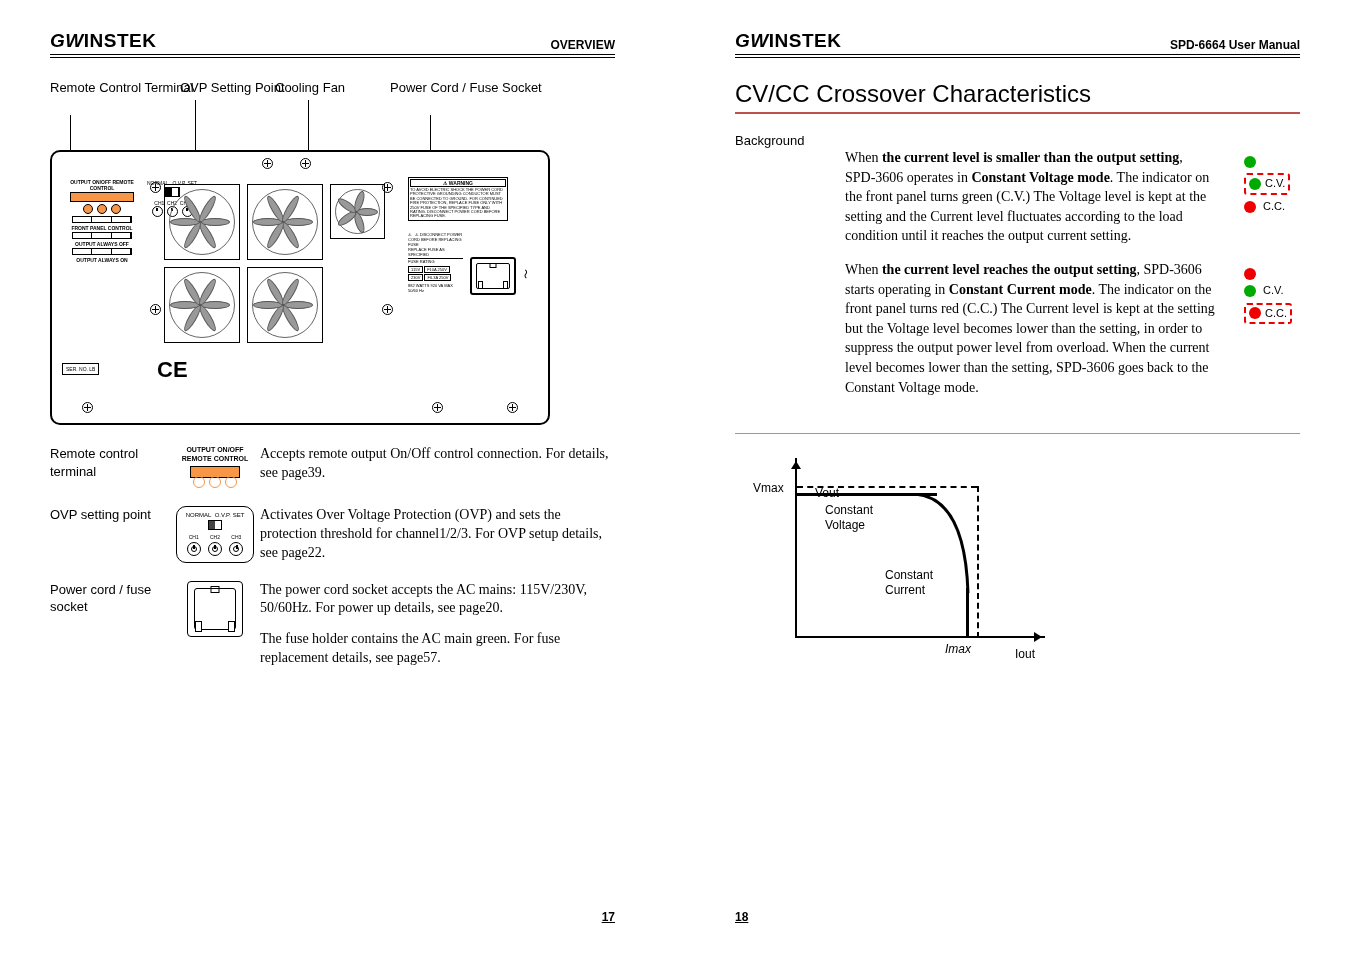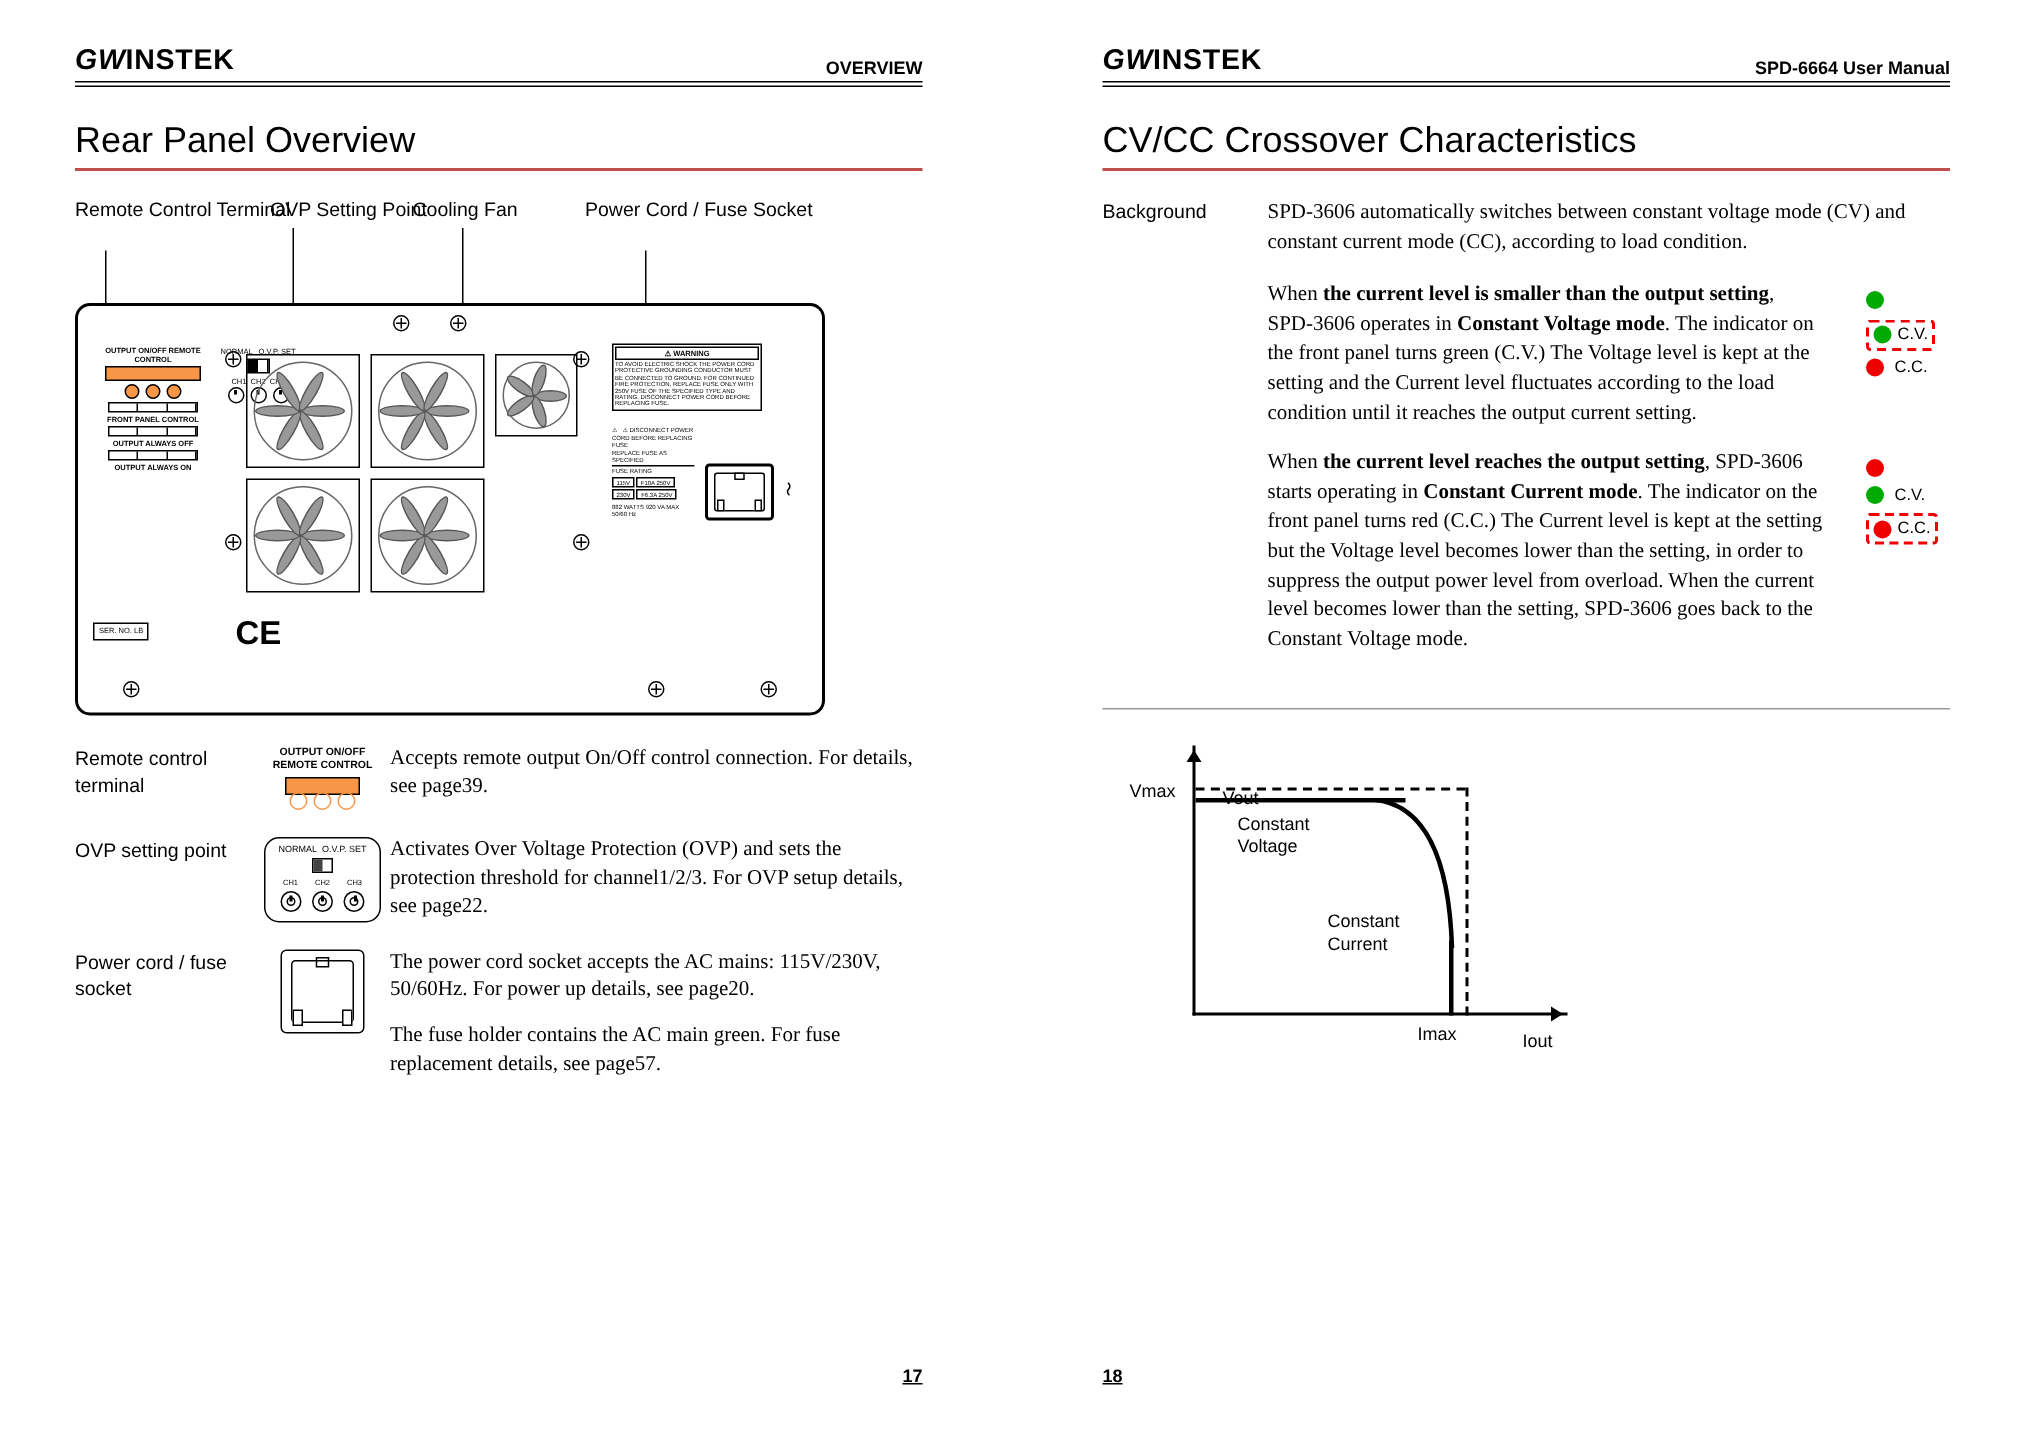--- a/index.html
+++ b/index.html
@@ -167,21 +167,20 @@
   .drop-line { position:absolute; width:3px; background:#000;}
 </style>
 </head>
 <body>
 
 <div class="page">
   <div class="header">
     <div class="brand"><span class="gw">GW</span><span>INSTEK</span></div>
     <div class="header-right">OVERVIEW</div>
   </div>
-  <h1>Rear Panel Overview</h1>
 
   <div class="rear-diagram">
     <div class="callout-labels">
       <div style="left:0;">Remote Control Terminal</div>
       <div style="left:130px;">OVP Setting Point</div>
       <div style="left:225px;">Cooling Fan</div>
       <div style="left:340px;">Power Cord / Fuse Socket</div>
     </div>
 
     <div class="leader-v" style="left:20px;top:35px;height:75px;"></div>
@@ -379,21 +378,20 @@
 <div class="page right">
   <div class="header">
     <div class="brand"><span class="gw">GW</span>INSTEK</div>
     <div class="header-right">SPD-6664 User Manual</div>
   </div>
   <h1>CV/CC Crossover Characteristics</h1>
 
   <div class="section-row">
     <div class="section-label">Background</div>
     <div class="section-body">
-      <div>SPD-3606 automatically switches between constant voltage mode (CV) and constant current mode (CC), according to load condition.</div>
 
       <div class="para-with-fig" style="margin-top:16px;">
         <div class="txt">When <b>the current level is smaller than the output setting</b>, SPD-3606 operates in <b>Constant Voltage mode</b>. The indicator on the front panel turns green (C.V.) The Voltage level is kept at the setting and the Current level fluctuates according to the load condition until it reaches the output current setting.</div>
         <div class="indicator">
           <div class="ind-row"><span class="led green"></span></div>
           <div class="ind-row"><span class="dashed-box">
                 <span class="led green"></span>
                 <span>C.V.</span>
               </span></div>
           <div class="ind-row"><span class="led red"></span> <span>C.C.</span></div>
@@ -417,21 +415,21 @@
   <div style="border-top:1px solid #999;margin:4px 0 14px;"></div>
 
   <div class="section-row">
     <div class="section-body">
       <div class="cv-diagram">
         <div class="axis-y"></div>
         <div class="axis-x"></div>
         <div style="position:absolute;top:16px;left:70px;margin-top:21px;">Vout</div>
         <div style="position:absolute;top:32px;left:8px;">Vmax</div>
         <div style="position:absolute;bottom:5px;right:30px;">Iout</div>
-        <div style="position:absolute;bottom:10px;left:200px;">Imax</div>
+        <div style="position:absolute;bottom:10px;left:200px;font-style:italic;">Imax</div>
 
         <div class="dash-h" style="top:38px;left:52px;width:180px;"></div>
         <div class="dash-v" style="top:38px;left:232px;height:152px;"></div>
 
         <div class="solid-line" style="top:45px;left:52px;width:140px;"></div>
 
         <div style="position:absolute;top:45px;left:170px;width:55px;height:100px;">
           <svg width="55" height="100" viewBox="0 0 55 100">
               <path d="M0 1 Q50 5 53 100" stroke="#000" stroke-width="3" fill="none"></path>
             </svg>

